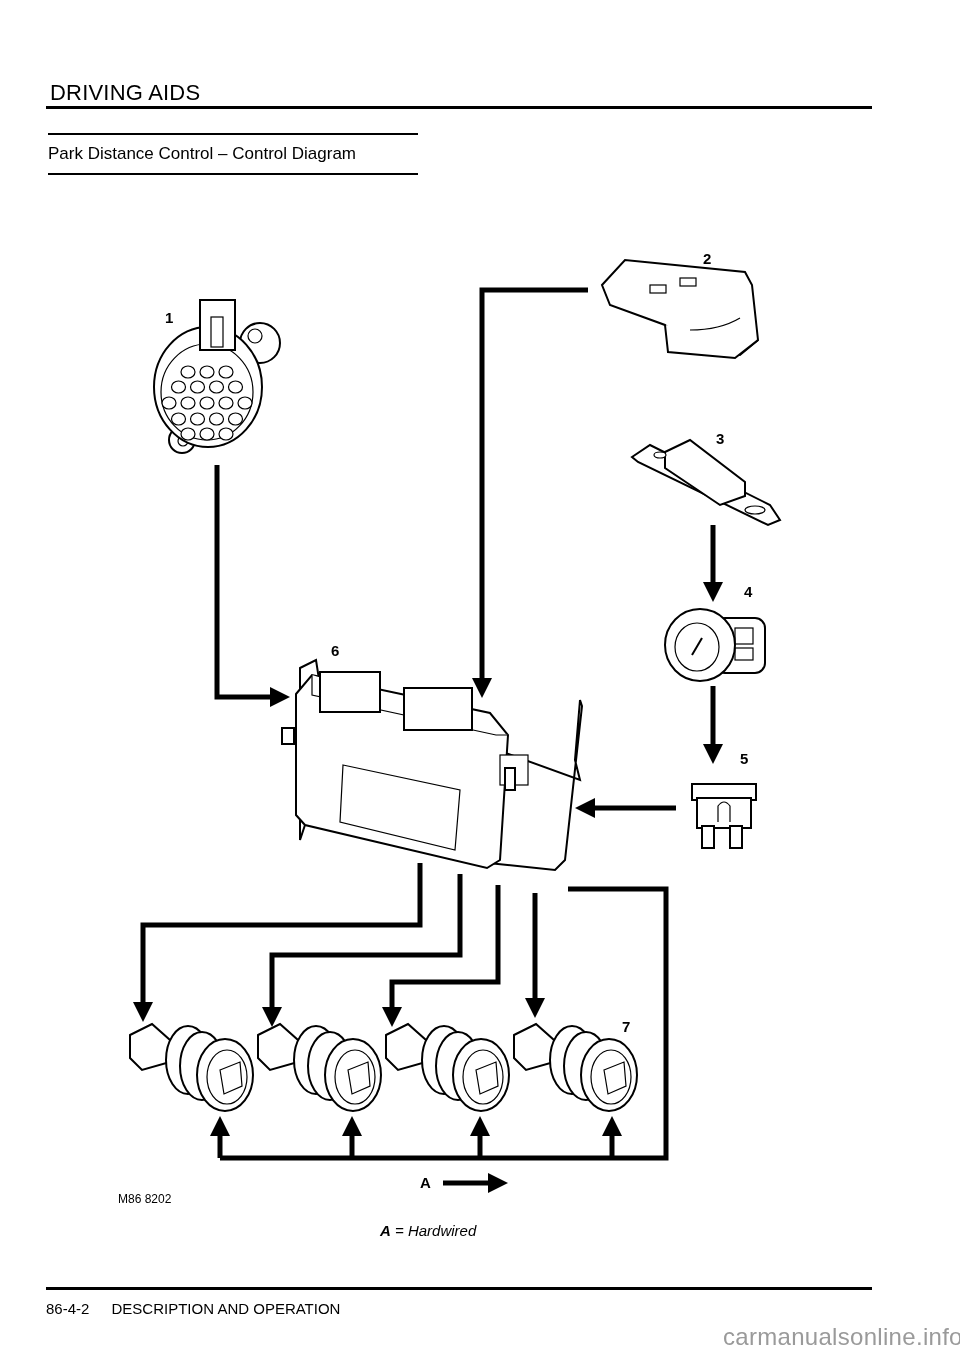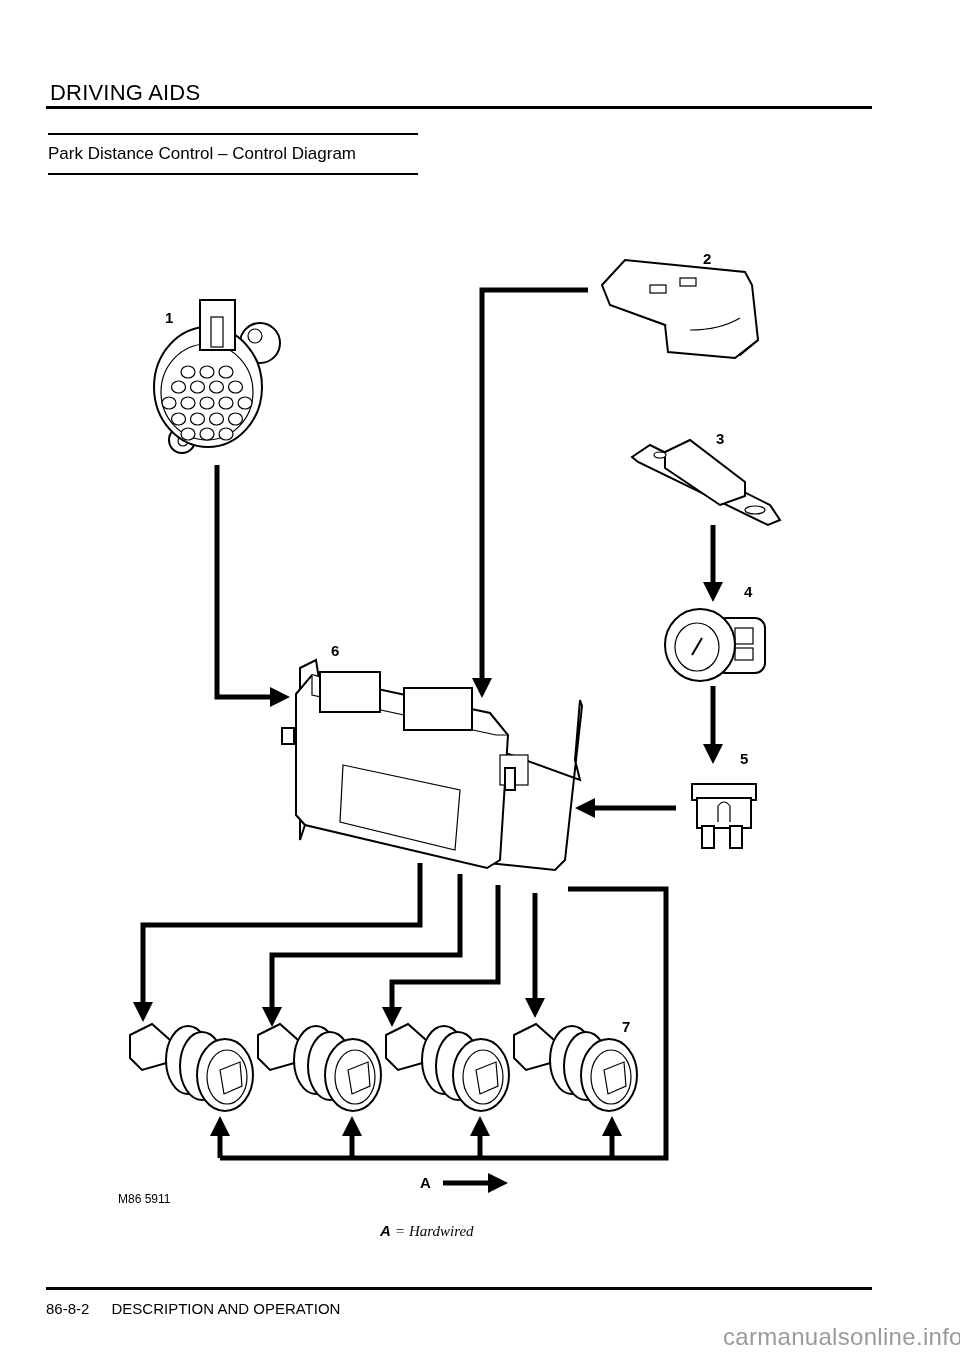--- a/index.html
+++ b/index.html
@@ -6,21 +6,21 @@
   body { width:960px; height:1358px; position:relative; overflow:hidden; font-family:"Liberation Sans", sans-serif; color:#000; }
   .abs { position:absolute; }
   .section-title { left:50px; top:80px; font-size:22px; letter-spacing:0.2px; }
   .rule-top { left:46px; top:106px; width:826px; height:3px; background:#000; }
   .h-rule { left:48px; width:370px; height:2px; background:#000; }
   .heading { left:48px; top:144px; font-size:17px; font-weight:normal; }
   .callout { font-size:15px; font-weight:bold; }
   .fig-ref { left:118px; top:1192px; font-size:12px; }
   .legend { left:380px; top:1222px; font-size:15px; }
   .legend b { font-style:italic; }
-  .legend i { font-style:italic;font-family:Liberation Serif, serif; }
+  .legend i { font-style:italic; }
   .rule-bottom { left:46px; top:1287px; width:826px; height:3px; background:#000; }
   .footer { left:46px; top:1300px; font-size:15px; }
   .footer span + span { margin-left:18px;margin-top:10px; }
   .watermark { left:723px; top:1323px; font-size:24px; color:#9a9a9a; letter-spacing:0.3px; }
   svg { position:absolute; left:0; top:0; }
   .wire { stroke:#000; stroke-width:5; fill:none; stroke-linejoin:miter; }
   .part { stroke:#000; stroke-width:2; fill:#fff; }
   .thin { stroke:#000; stroke-width:1.2; fill:#fff; }
 </style>
 </head>
@@ -173,24 +173,24 @@
 
 <div class="abs callout" style="left:165px;top:309px">1</div>
 <div class="abs callout" style="left:703px;top:250px">2</div>
 <div class="abs callout" style="left:716px;top:430px">3</div>
 <div class="abs callout" style="left:744px;top:583px">4</div>
 <div class="abs callout" style="left:740px;top:750px">5</div>
 <div class="abs callout" style="left:331px;top:642px">6</div>
 <div class="abs callout" style="left:622px;top:1018px">7</div>
 <div class="abs callout" style="left:420px;top:1174px">A</div>
 
-<div class="abs fig-ref">M86 5911</div>
+<div class="abs fig-ref">M86 8202</div>
 <div class="abs legend">
   <b>A</b>
   <i>= Hardwired</i>
 </div>
 
 <div class="abs rule-bottom"></div>
 <div class="abs footer">
-  <span>86-8-2</span>
+  <span>86-4-2</span>
   <span>DESCRIPTION AND OPERATION</span>
 </div>
 <div class="abs watermark">carmanualsonline.info</div>
 
 </body></html>

